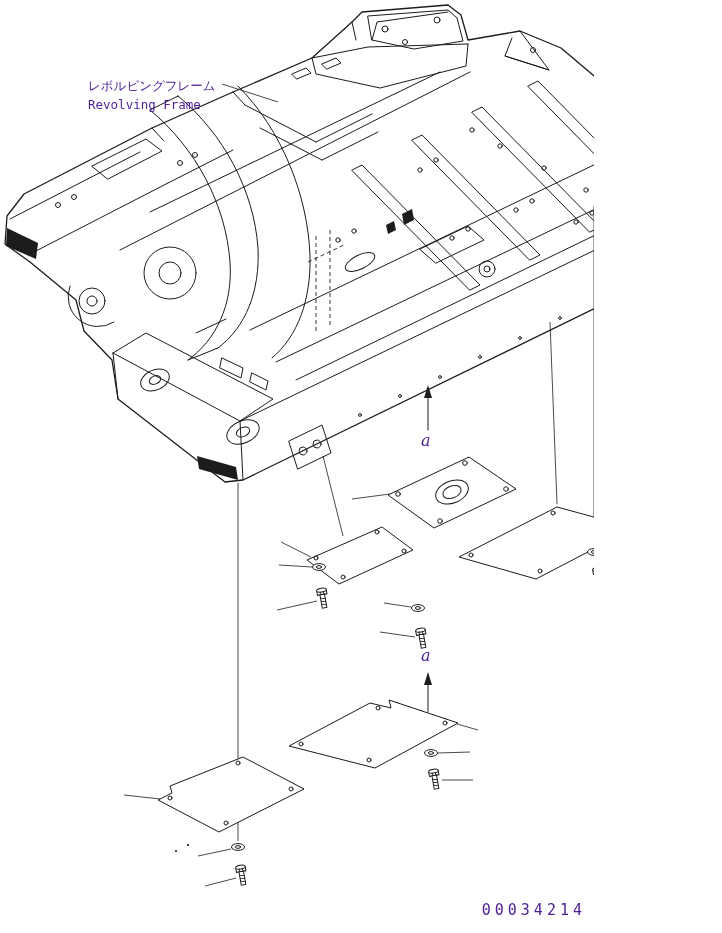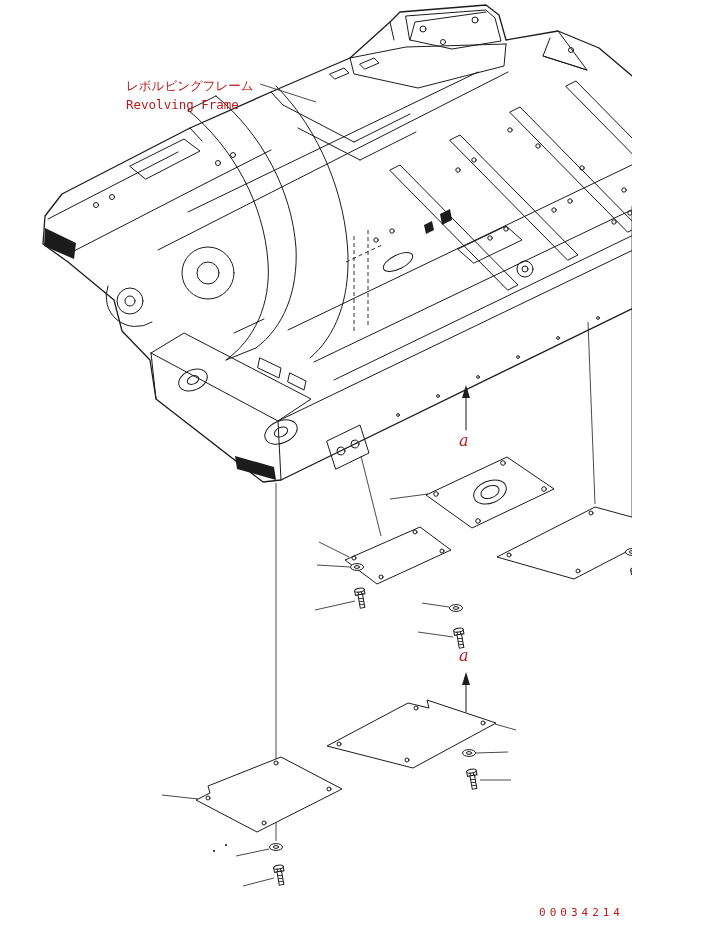--- a/index.html
+++ b/index.html
@@ -1,30 +1,30 @@
 <!DOCTYPE html>
 <html><head>
 <meta charset="utf-8">
 <style>
   html,body{margin:0;padding:0;background:#ffffff;}
   .page{position:relative;width:594px;height:933px;background:#ffffff;overflow:hidden;
-        font-family:"DejaVu Sans","Liberation Sans",sans-serif;color:#b91c1c;margin-left:38px;}
+        font-family:"DejaVu Sans","Liberation Sans",sans-serif;color:#4c1d95;}
   svg{position:absolute;left:0;top:0;}
   .ln{stroke:#1c1c1c;stroke-width:1;fill:none;stroke-linecap:round;stroke-linejoin:round;}
   .ln2{stroke:#1c1c1c;stroke-width:1.3;fill:none;stroke-linejoin:round;}
   .wh{stroke:#1c1c1c;stroke-width:1;fill:#ffffff;}
   .dk{fill:#1c1c1c;stroke:none;}
   .dash{stroke:#1c1c1c;stroke-width:0.9;fill:none;stroke-dasharray:4 3;}
   .thin{stroke:#1c1c1c;stroke-width:0.8;fill:none;}
   .label-block{position:absolute;left:88px;top:76px;font-family:"DejaVu Sans Mono","Liberation Mono",monospace;
                font-size:12.5px;line-height:19px;white-space:nowrap;}
   .view-label{position:absolute;font-family:"DejaVu Serif","Liberation Serif",serif;
               font-style:italic;font-size:16px;line-height:16px;}
   .drawing-number{position:absolute;right:8px;bottom:14px;font-family:"DejaVu Sans Mono","Liberation Mono",monospace;
-                  font-size:11px;letter-spacing:4px;}
+                  font-size:15px;letter-spacing:4px;}
 </style>
 </head>
 <body>
 
 <div class="page">
 
 <svg width="722" height="933" viewBox="0 0 722 933">
 
   <defs>
     <g id="washer">

